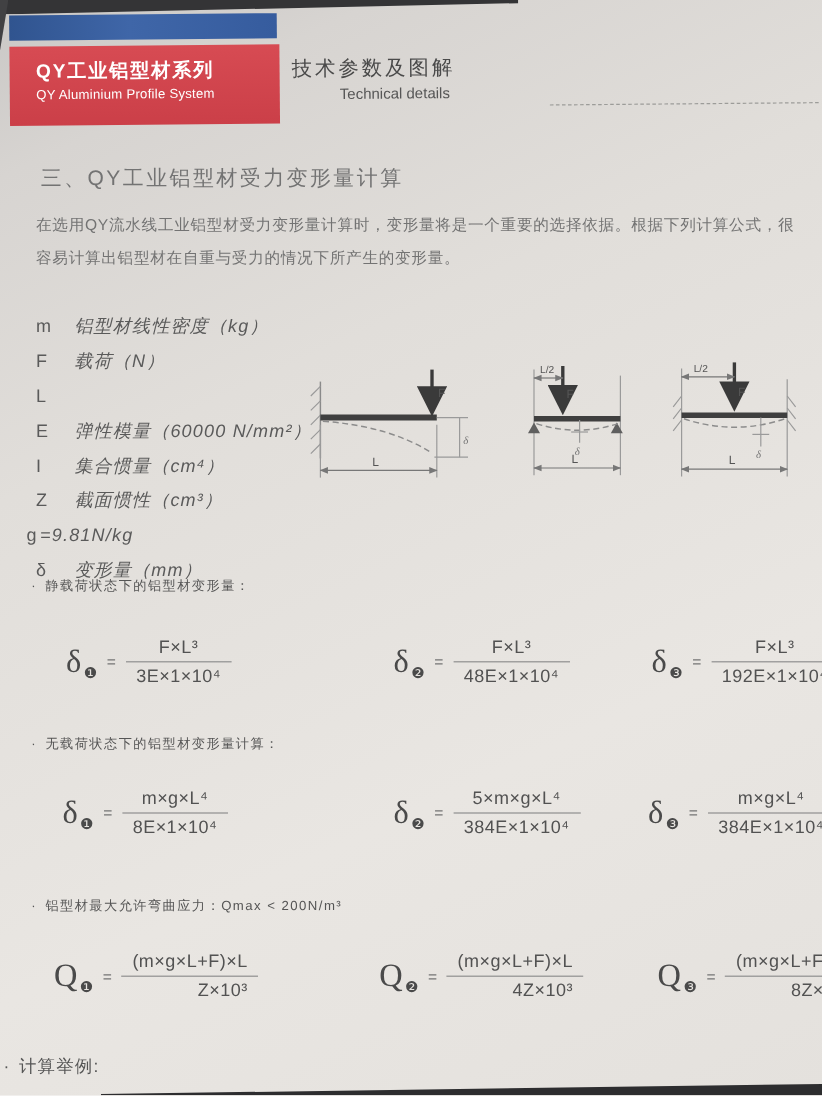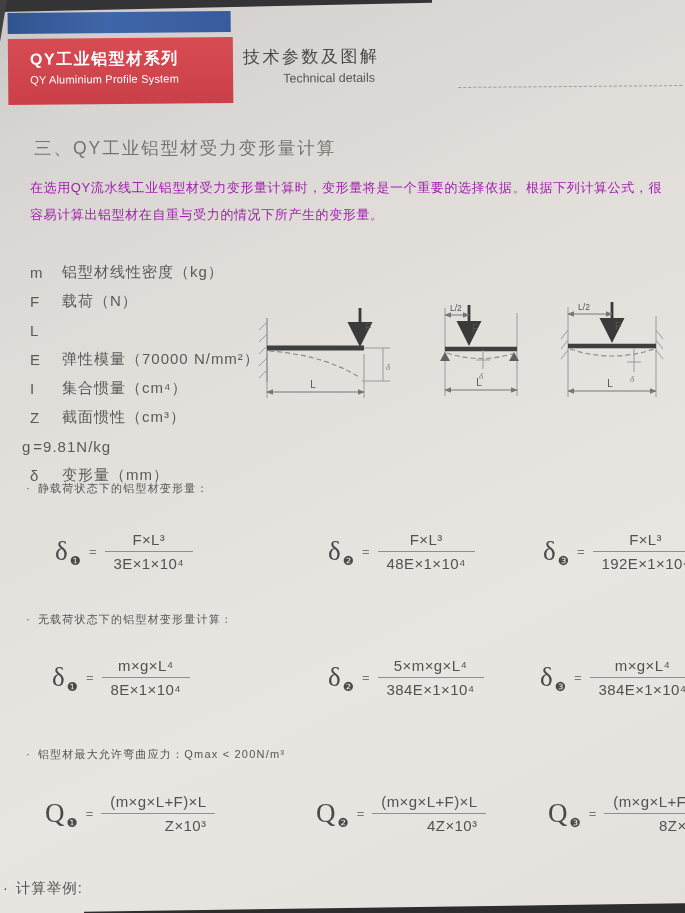--- a/index.html
+++ b/index.html
@@ -23,27 +23,27 @@
   .red-box{position:absolute;left:8px;top:36px;width:225px;height:66px;
     background:linear-gradient(180deg,#d74b53,#cb3f48);color:#fff;}
   .brand-title{margin:11px 0 0 22px;font-size:16px;font-weight:bold;letter-spacing:1.5px;}
   .brand-sub{margin:3px 0 0 22px;font-size:11px;letter-spacing:0.2px;}
   .doc-cn{position:absolute;left:243px;top:45px;font-size:17px;color:#4a4a4a;letter-spacing:2.5px;}
   .doc-en{position:absolute;left:243px;top:71px;font-size:12.5px;color:#565656;margin-left:40px;}
   .dash-line{position:absolute;left:458px;top:88px;width:224px;border-top:1.5px dashed #9c9c99;}
   
   .main-title{position:absolute;left:34px;top:136px;font-size:17.5px;color:#737373;letter-spacing:2px;}
   .intro{position:absolute;left:30px;top:174px;width:634px;font-size:13px;line-height:27px;
-    color:#a21caf;letter-spacing:0.6px;}
+    color:#737373;letter-spacing:0.6px;}
   
   .vars{position:absolute;left:22px;top:258px;}
   .var-row{display:flex;height:29px;align-items:center;font-size:15px;color:#5a5a5a;}
   .var-sym{width:32px;padding-left:8px;flex:none;}
   .var-row.tight .var-sym{width:auto;padding-left:0;margin-right:3px;}
-  .var-desc{letter-spacing:1px;}
+  .var-desc{letter-spacing:1px;font-style:italic;}
   
   svg.diagram{position:absolute;overflow:visible;}
   svg text{font-family:"Liberation Sans","DejaVu Sans",sans-serif;fill:#555;}
   .lbl{font-size:10px;}
   .lbl-sm{font-size:8.5px;}
   .lbl-delta{font-family:"Liberation Serif","DejaVu Serif",serif;font-style:italic;font-size:9px;fill:#777;}
   
   .sec-head{position:absolute;font-size:11px;color:#555;letter-spacing:1.2px;}
   .bullet{margin-right:7px;}
   .formula{position:absolute;display:flex;align-items:center;height:54px;}
@@ -86,21 +86,21 @@
     </div>
     <div class="var-row">
       <span class="var-sym">F</span>
       <span class="var-desc">载荷（N）</span>
     </div>
     <div class="var-row">
       <span class="var-sym">L</span>
     </div>
     <div class="var-row">
       <span class="var-sym">E</span>
-      <span class="var-desc">弹性模量（70000 N/mm²）</span>
+      <span class="var-desc">弹性模量（60000 N/mm²）</span>
     </div>
     <div class="var-row">
       <span class="var-sym">I</span>
       <span class="var-desc">集合惯量（cm⁴）</span>
     </div>
     <div class="var-row">
       <span class="var-sym">Z</span>
       <span class="var-desc">截面惯性（cm³）</span>
     </div>
     <div class="var-row tight">

